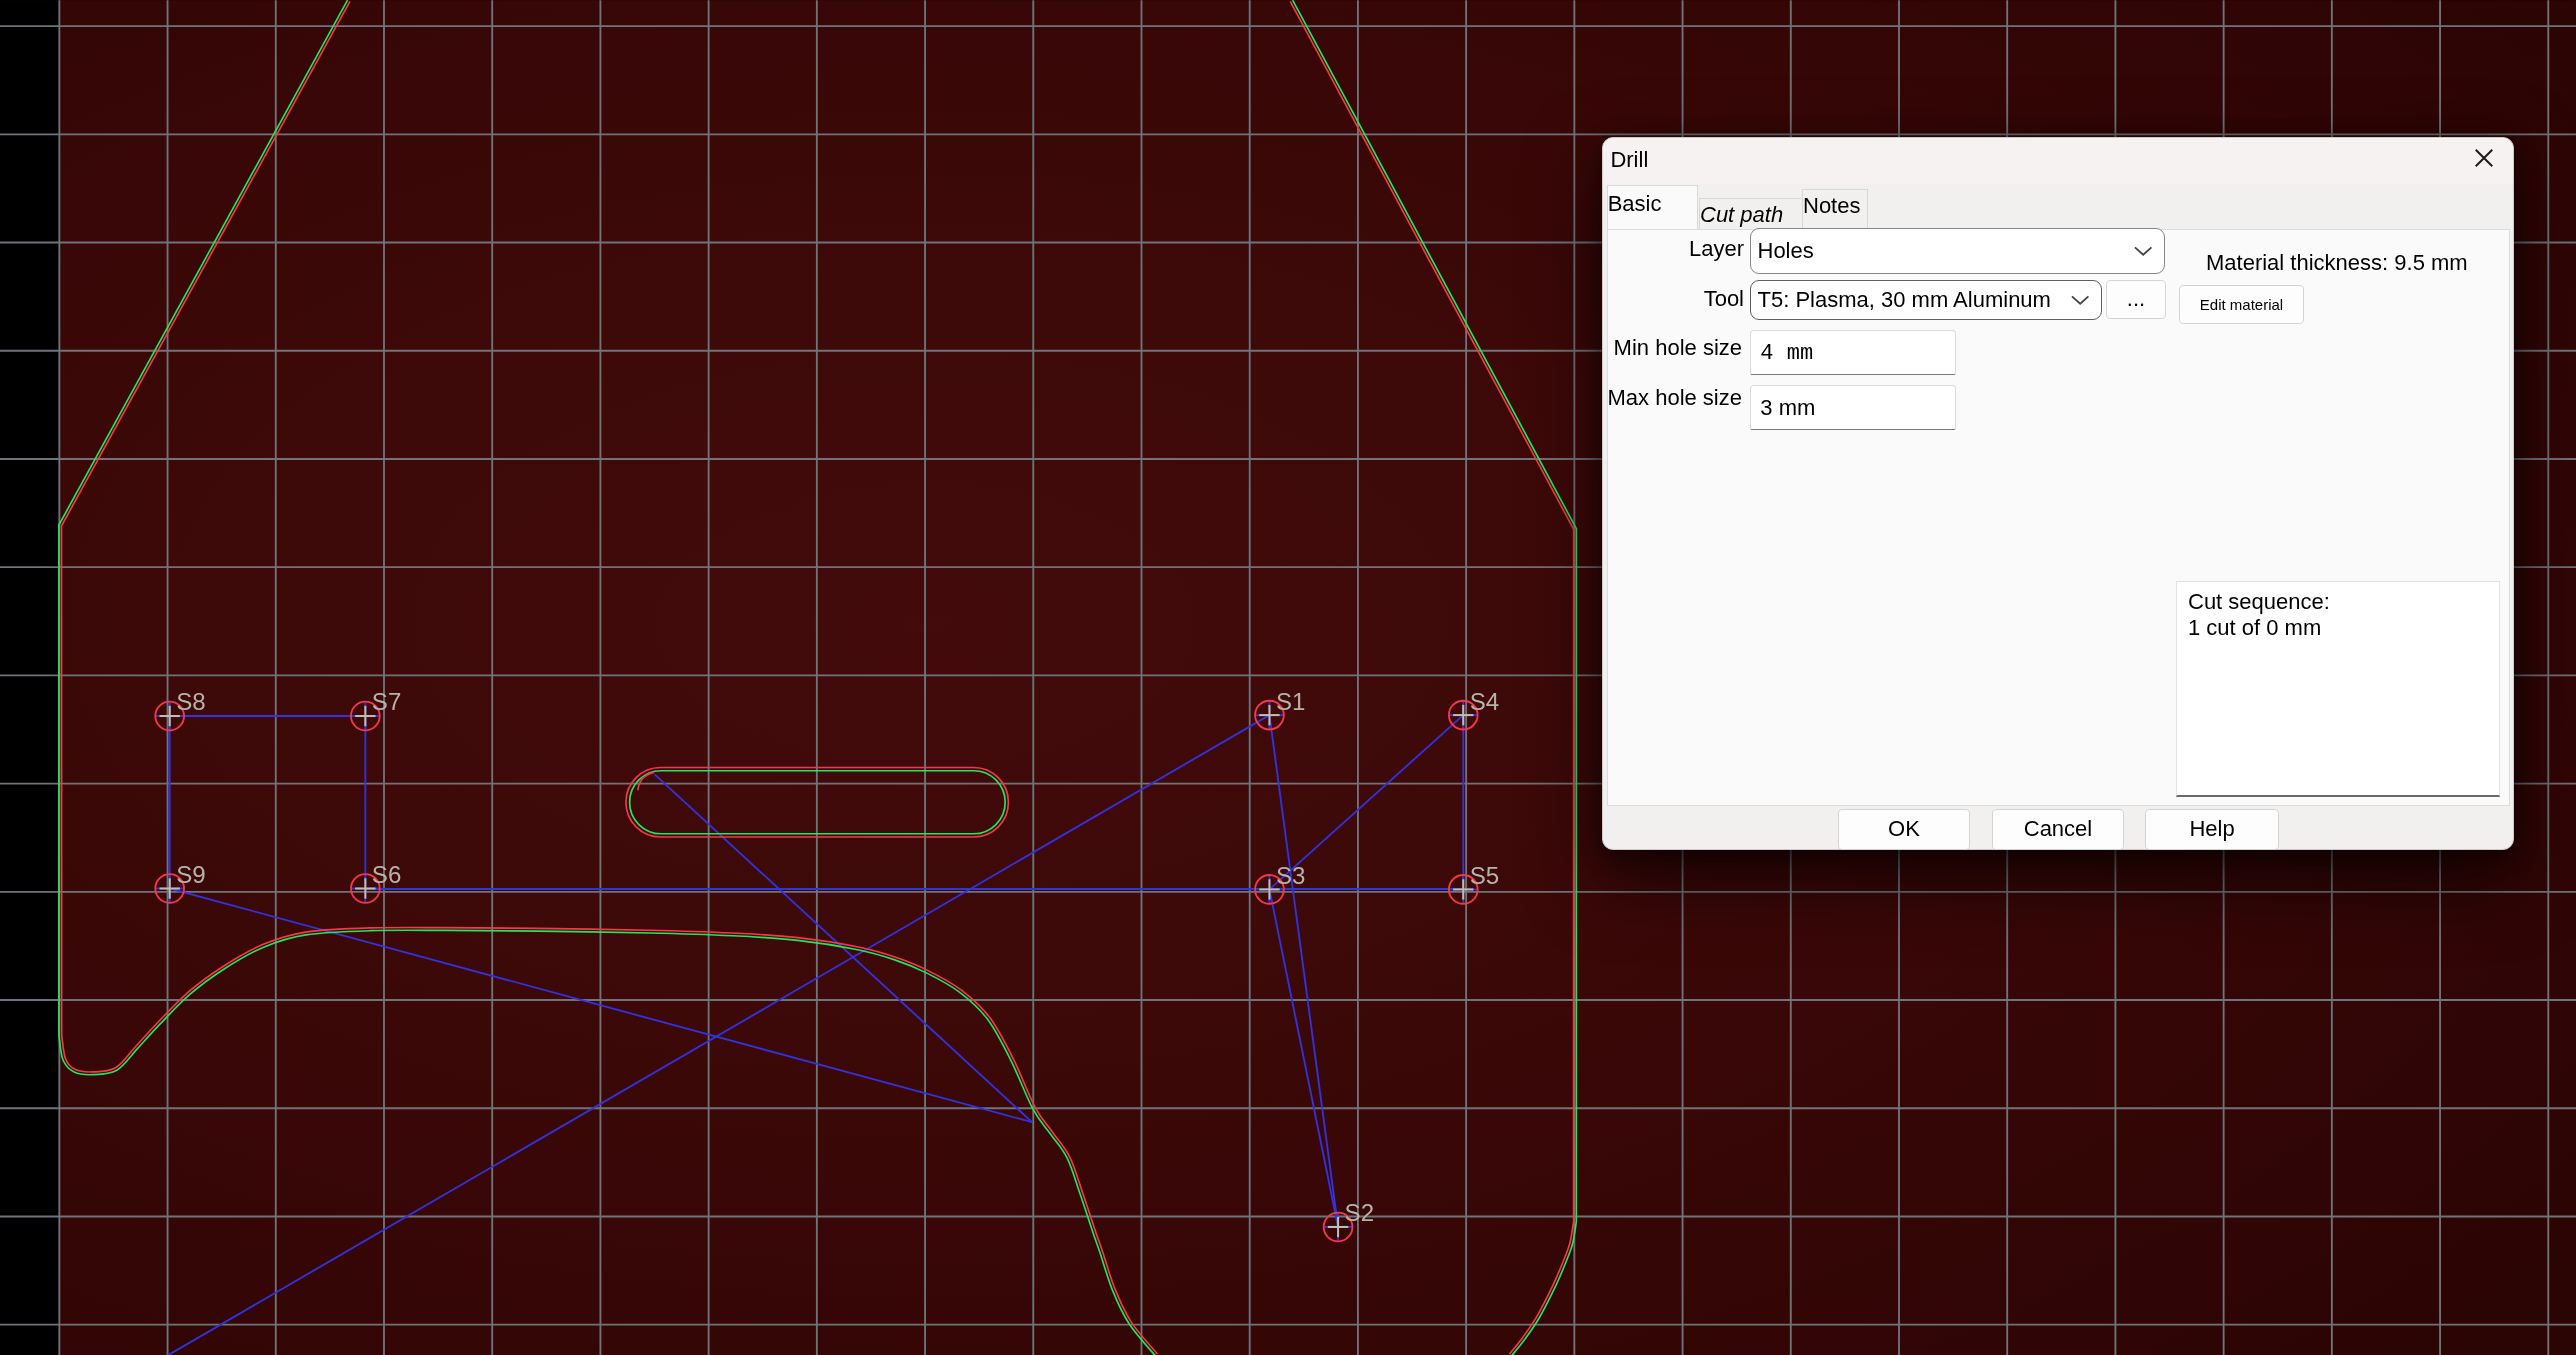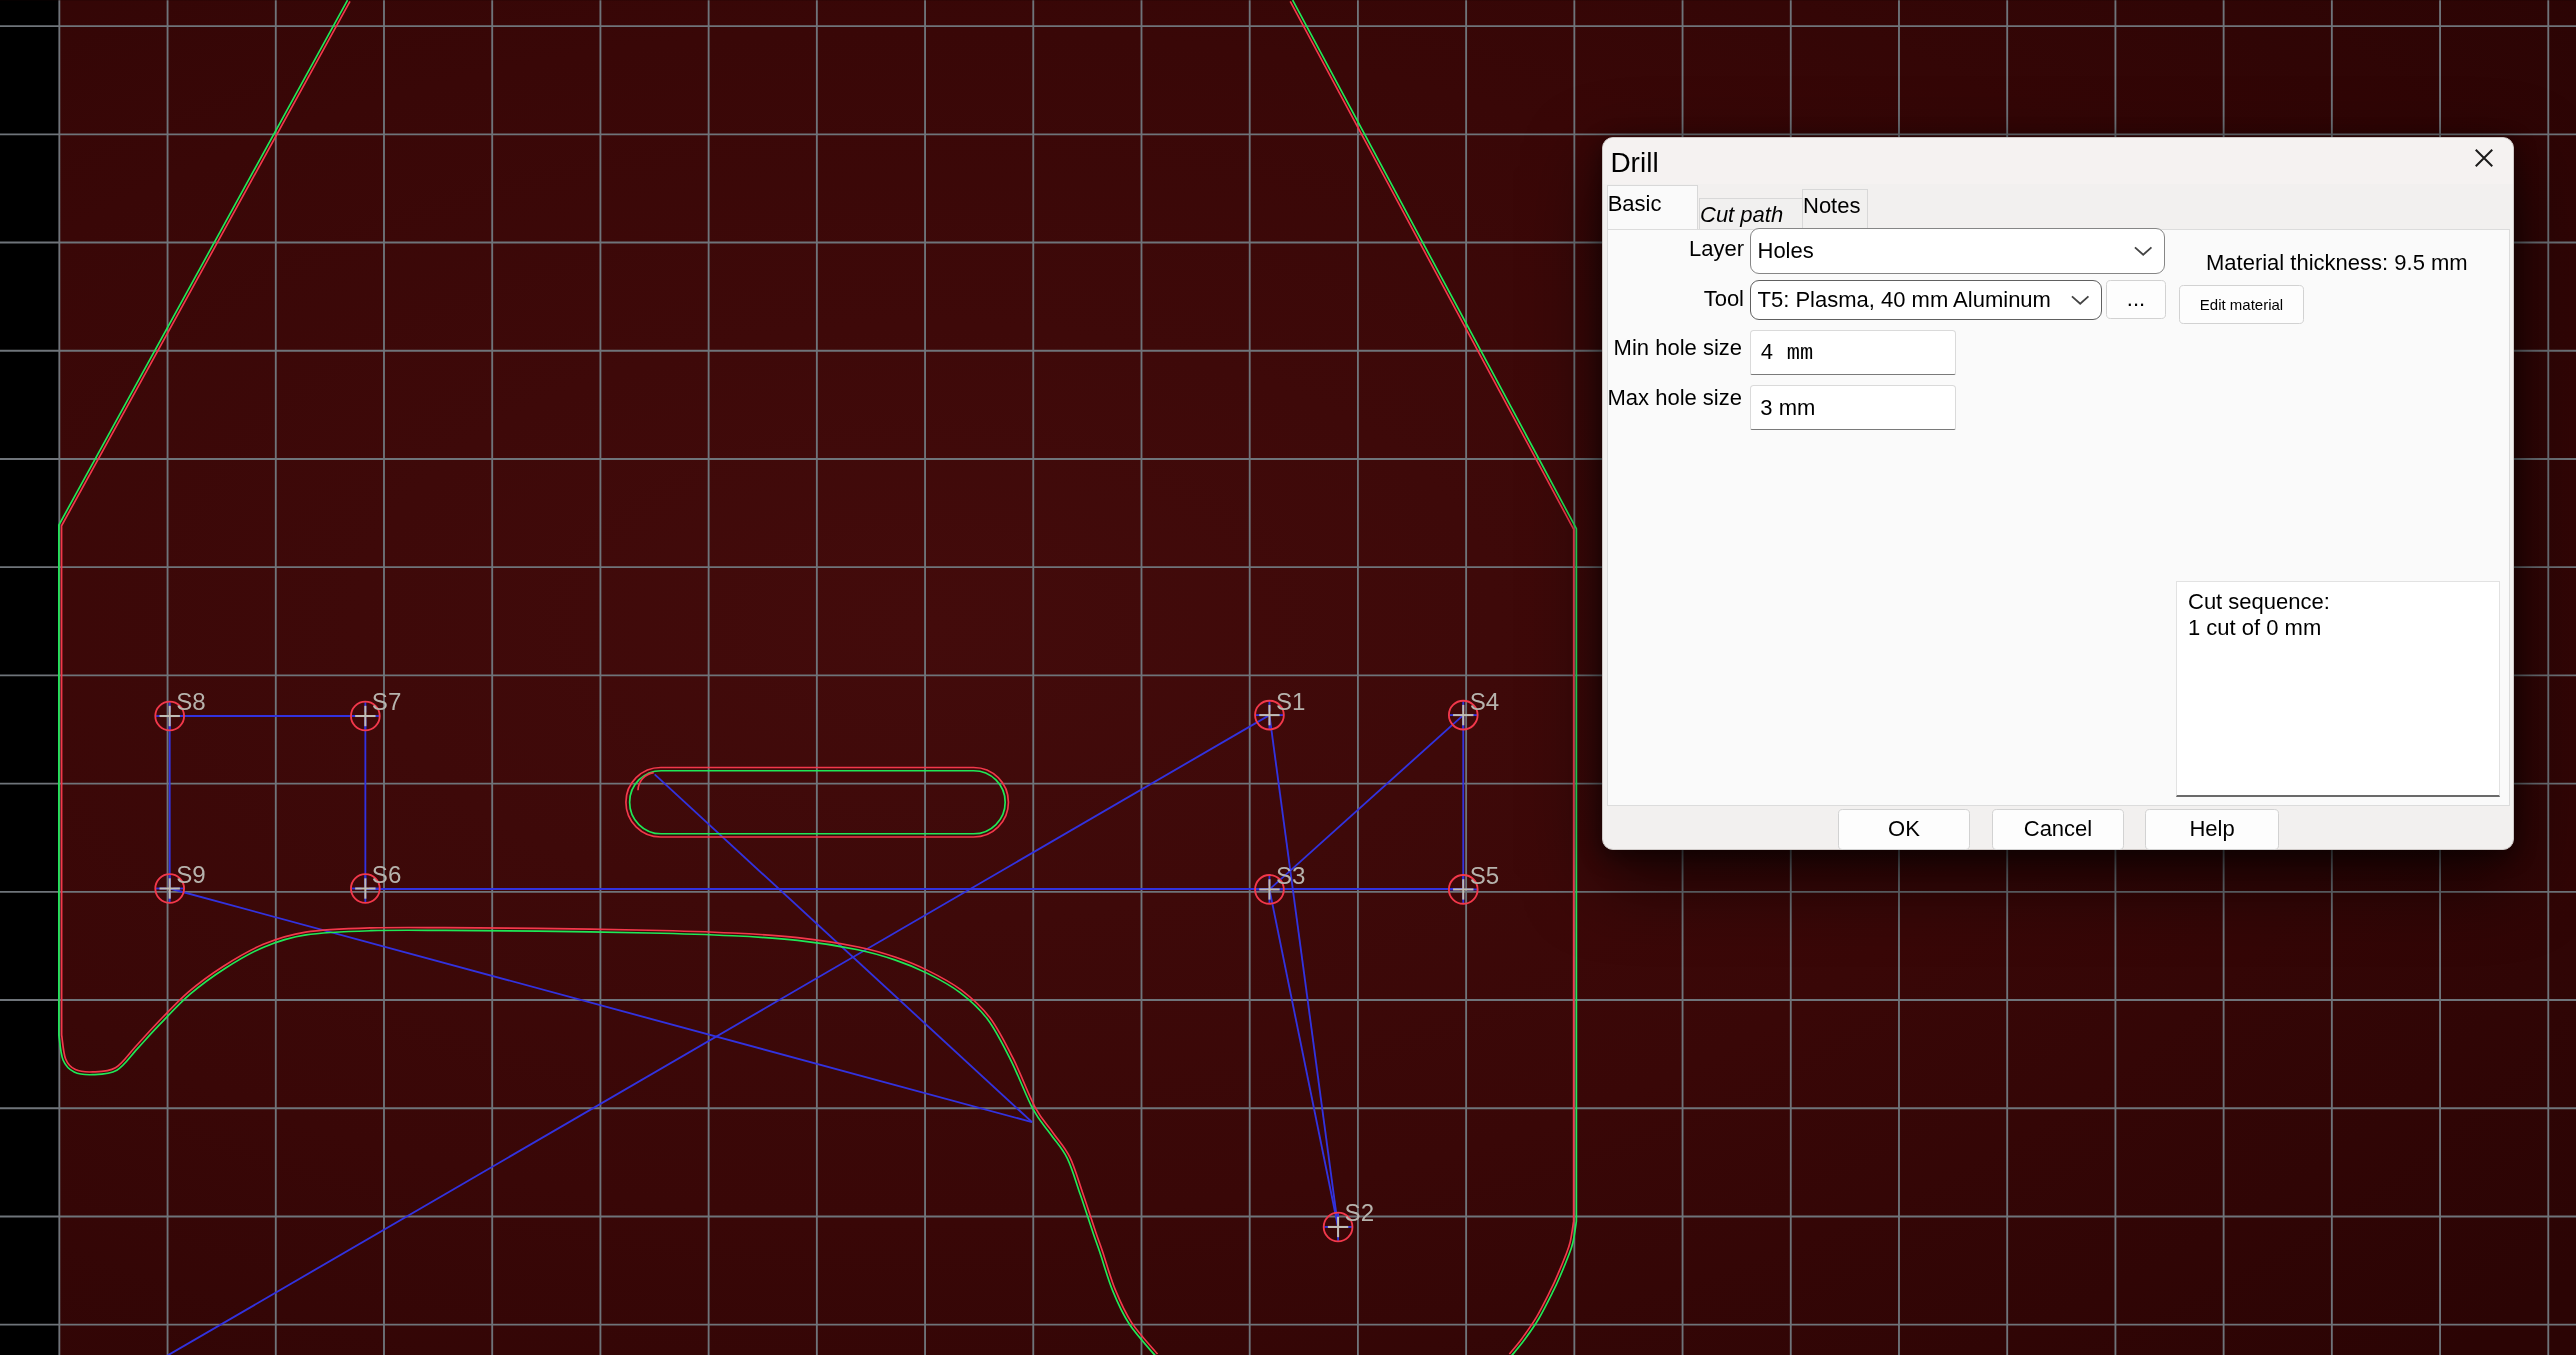--- a/index.html
+++ b/index.html
@@ -4,21 +4,21 @@
 <style>
 * { margin:0; padding:0; box-sizing:border-box; }
 html,body { width:2576px; height:1356px; overflow:hidden; background:#000; }
 body { font-family:"Liberation Sans", sans-serif; position:relative; }
 .slabel { font-family:"Liberation Sans", sans-serif; font-size:26px; fill:#b6b3ad; }
 .dlg { position:absolute; left:1602px; top:137px; width:912px; height:713px;
   background:#f2f0ef; border:1.4px solid #cfcac8; border-radius:11px;
   box-shadow: 0 28px 74px rgba(0,0,0,0.65), 0 5.6px 22px rgba(0,0,0,0.45);
   font-size:22px; color:#000; }
 .titlebar { position:absolute; left:0; top:0; right:0; height:46px; background:#f5f2f1; border-radius:11px 11px 0 0; }
-.dtitle { position:absolute; left:7.4px; top:9.3px; font-size:28px; }
+.dtitle { position:absolute; left:7.4px; top:9.3px; font-size:22px; }
 .closex { position:absolute; left:870px; top:9.3px; width:22px; height:22px; }
 .tab { position:absolute; text-align:left; background:#f1f0ef; border:0.9px solid #d8d8d8; }
 .tabsel { background:#fafafa; border-bottom:none; z-index:3; }
 .panel { position:absolute; left:3.7px; top:91px; width:903px; height:577px; background:#fafafa; border:0.9px solid #dcdcdc; }
 .lbl { position:absolute; text-align:right; }
 .combo { position:absolute; background:#fff; border:0.9px solid #868686; border-radius:9px; }
 .combo .txt { position:absolute; left:6.5px; top:50%; transform:translateY(-50%); white-space:nowrap; }
 .chev { position:absolute; right:11px; top:50%; transform:translateY(-50%); }
 .btn { position:absolute; background:#fdfdfd; border:1.2px solid #d2d2d2; border-radius:4.6px; text-align:center; }
 .inp { position:absolute; background:#fff; border:0.9px solid #dadada; border-bottom:1.9px solid #7a7a7a; border-radius:3.7px 3.7px 1.9px 1.9px; }
@@ -164,21 +164,21 @@
   <div class="panel"></div>
   <div class="lbl" style="left:0px; top:98px; width:141px;">Layer</div>
   <div class="combo" style="left:147px; top:90px; width:415px; height:46px;">
     <span class="txt">Holes</span>
     <svg class="chev" width="20.4" height="11" viewBox="0 0 22 12">
         <path d="M2 2 L11 10 L20 2" stroke="#444" stroke-width="2" fill="none"></path>
       </svg>
   </div>
   <div class="lbl" style="left:0px; top:148px; width:141px;">Tool</div>
   <div class="combo" style="left:147px; top:142px; width:352px; height:40px; border:1.9px solid #606060;">
-    <span class="txt">T5: Plasma, 40 mm Aluminum</span>
+    <span class="txt">T5: Plasma, 30 mm Aluminum</span>
     <svg class="chev" width="20.4" height="11" viewBox="0 0 22 12">
         <path d="M2 2 L11 10 L20 2" stroke="#444" stroke-width="2" fill="none"></path>
       </svg>
   </div>
   <div class="btn" style="left:503px; top:142px; width:60px; height:39px; line-height:35px;">...</div>
   <div class="btn" style="left:576px; top:147px; width:125px; height:39px; line-height:37px; font-size:15px; white-space:nowrap;">Edit material</div>
   <div style="position:absolute; left:603px; top:112px; white-space:nowrap;">Material thickness: 9.5 mm</div>
   <div class="lbl" style="left:0px; top:197px; width:139px;">Min hole size</div>
   <div class="inp" style="left:147px; top:192px; width:206px; height:45px;font-family:Liberation Mono, monospace;">
       <span class="txt">4 mm</span>

